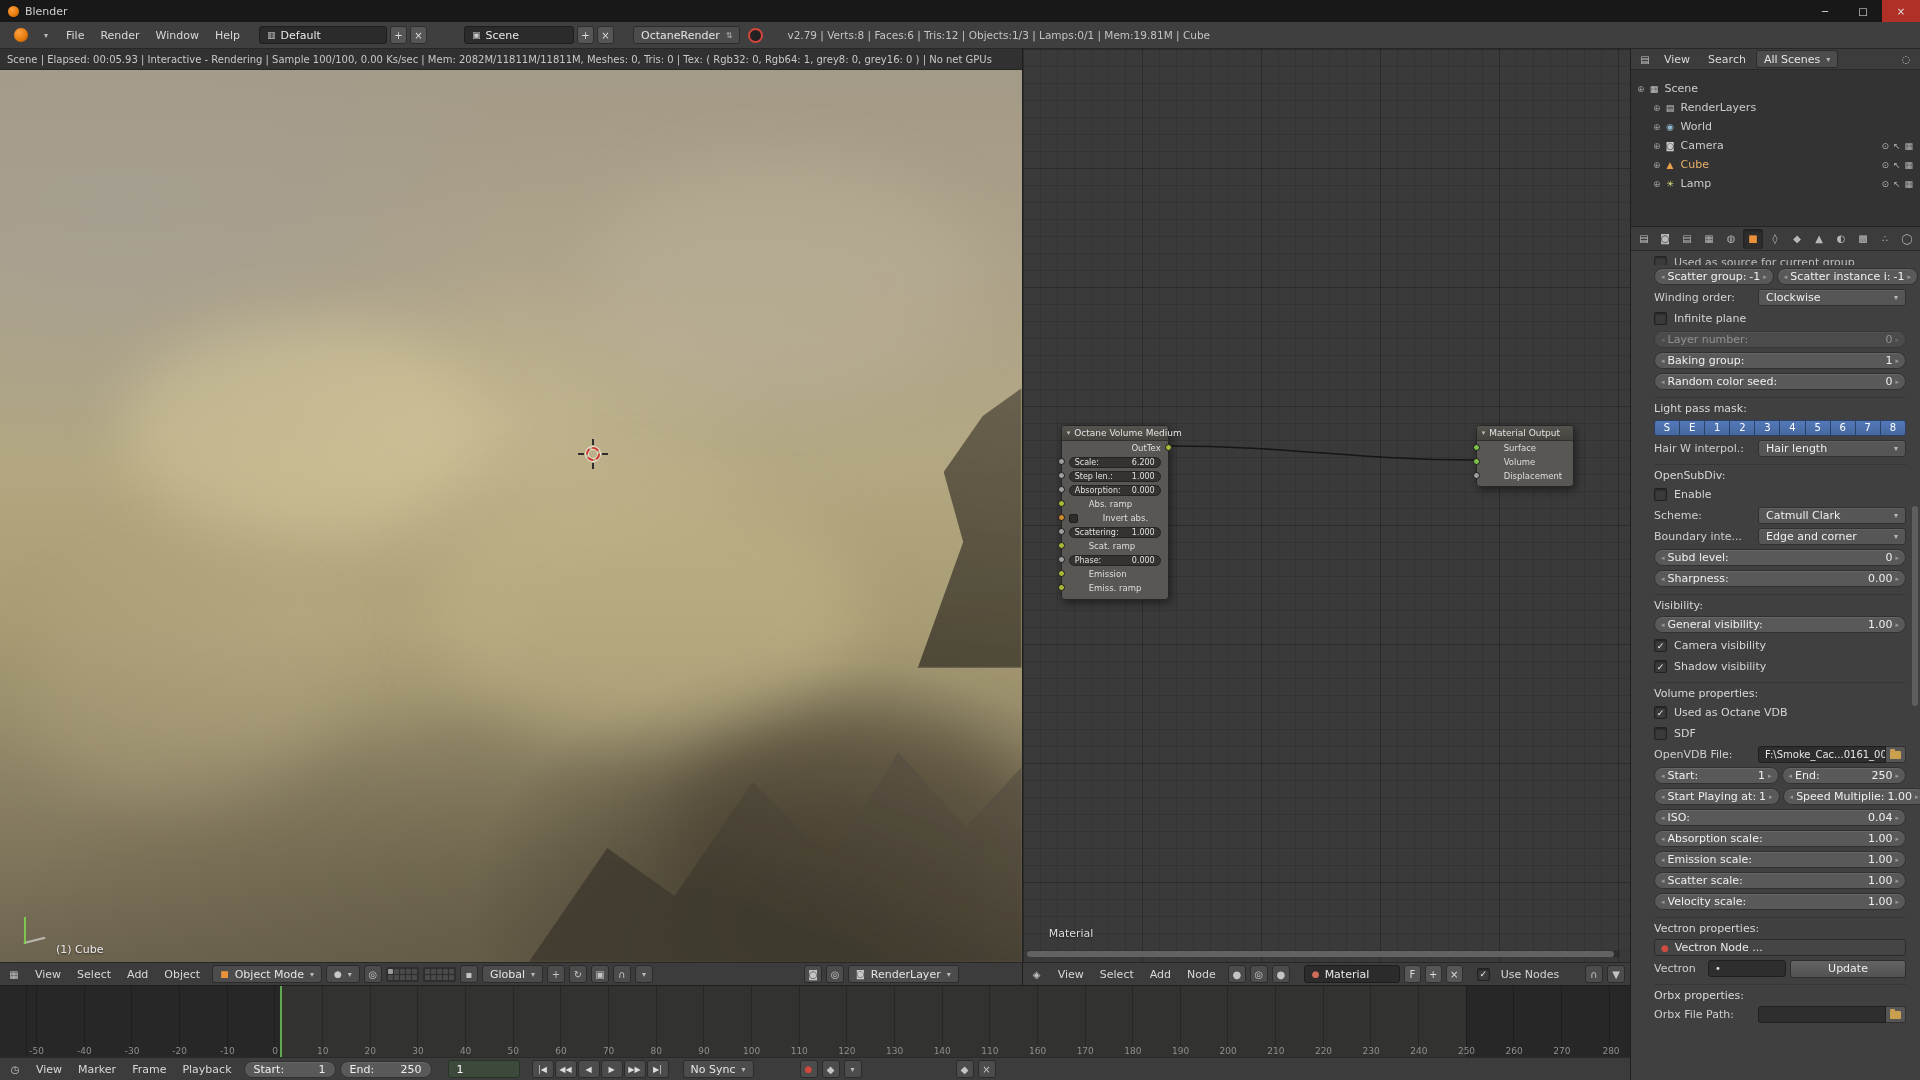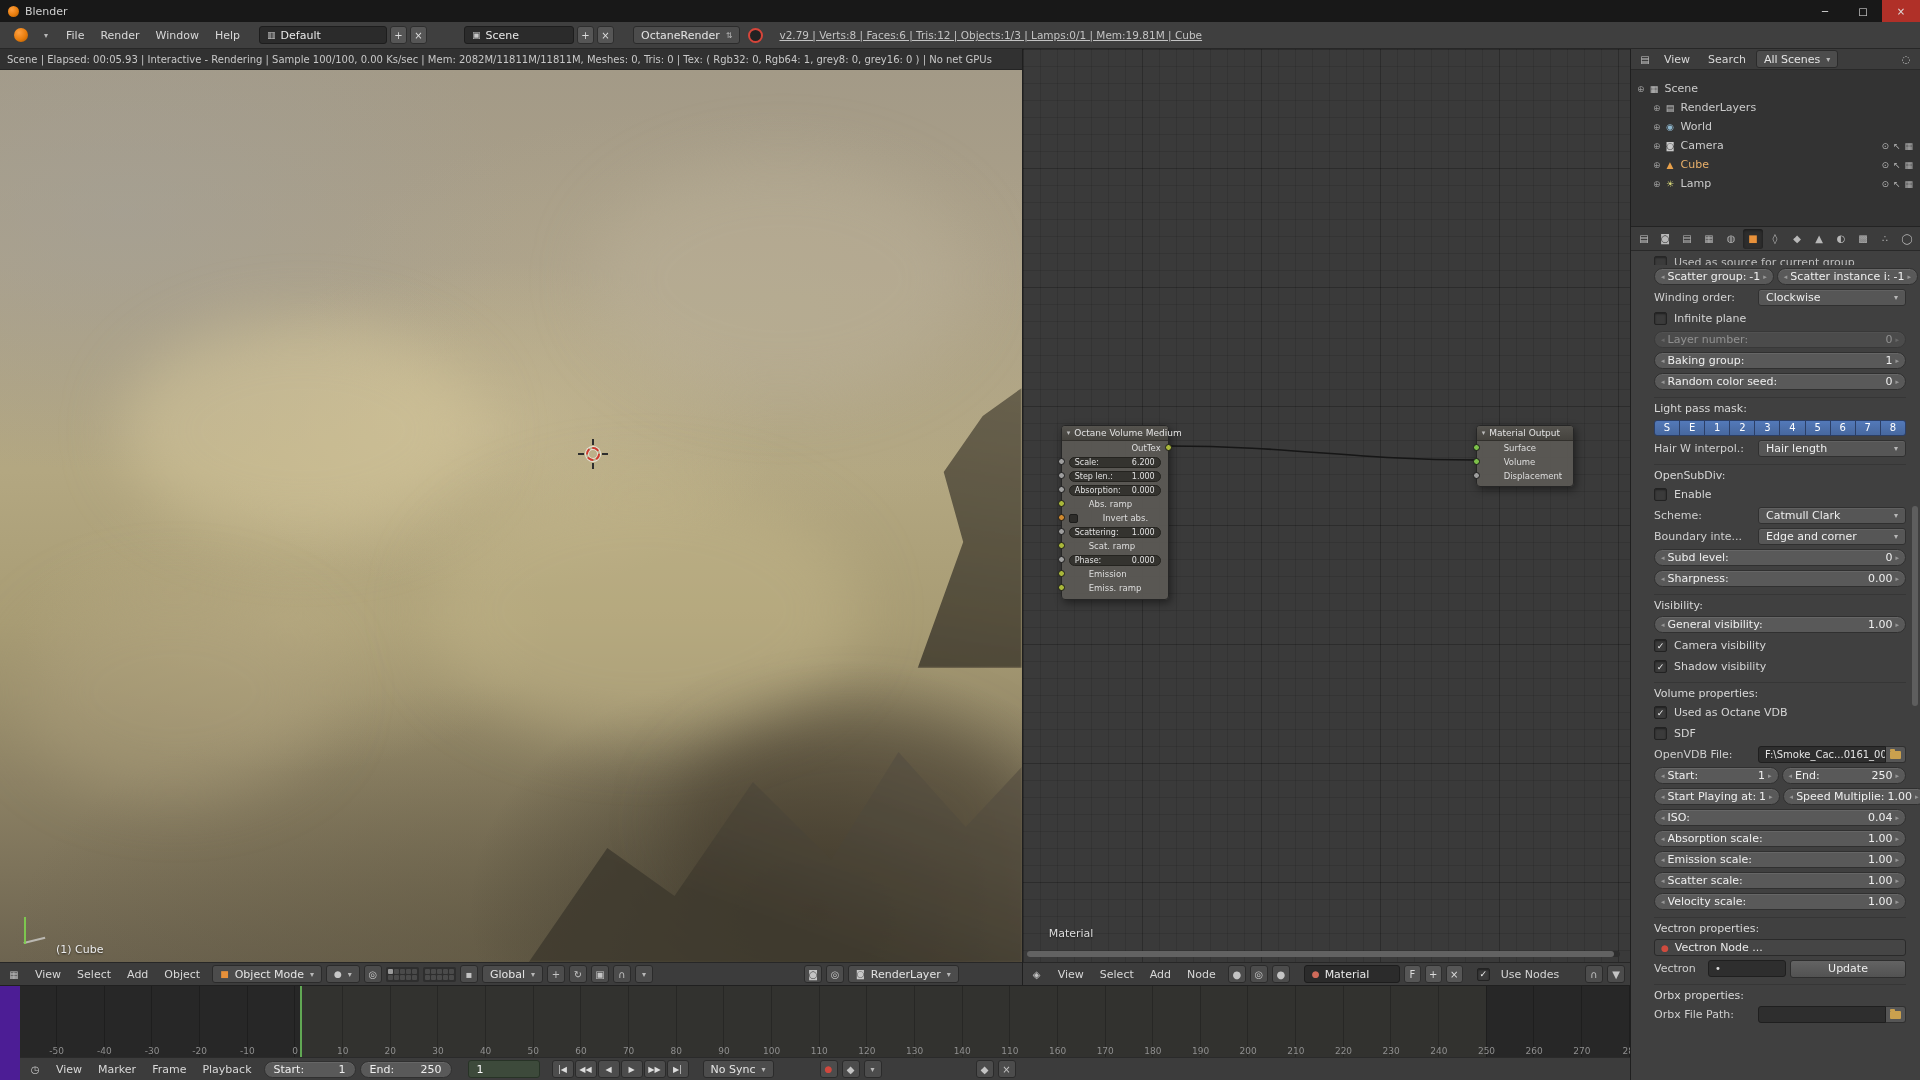--- a/index.html
+++ b/index.html
@@ -25,21 +25,21 @@
   .ibox.slim{background:transparent;border-color:transparent;}
   .hdrop{height:18px;background:#4c4c4c;border:1px solid #2b2b2b;border-radius:3px;
     display:inline-flex;align-items:center;gap:6px;padding:0 7px;font-size:11px;color:#e4e4e4;}
   .ifield{height:18px;background:#2b2b2b;border:1px solid #1d1d1d;border-radius:3px;
     display:inline-flex;align-items:center;gap:5px;padding:0 7px;font-size:11px;color:#e8e8e8;}
   .fbtn{width:17px;height:18px;background:#565656;border:1px solid #2e2e2e;border-radius:3px;
     display:inline-flex;align-items:center;justify-content:center;font-size:10px;color:#ddd;}
   .caret{font-size:8px;color:#b8b8b8;}
   .mini{font-size:9px;color:#c8c8c8;}
   .obadge{width:15px;height:15px;border-radius:50%;border:2px solid #d6453a;background:#222;margin:0 5px;flex:0 0 auto;}
-  .stats{font-size:10.5px;color:#c3c3c3;white-space:nowrap;margin-left:8px;text-decoration:underline;}
+  .stats{font-size:10.5px;color:#c3c3c3;white-space:nowrap;margin-left:16px;}
 
   
   .content{flex:1;display:flex;min-height:0;}
   .left-wrap{width:1630px;display:flex;flex-direction:column;}
   .main-row{height:936px;display:flex;}
   .col-viewport{width:1071px;display:flex;flex-direction:column;border-right:1px solid #1f1f1f;}
   .col-node{width:636px;display:flex;flex-direction:column;}
   .right-col{width:290px;display:flex;flex-direction:column;background:#404040;border-left:1px solid #1f1f1f;}
 
   
@@ -175,21 +175,21 @@
   .folder::before{content:"";position:absolute;top:-2px;left:0;width:5px;height:2px;background:#caa04e;border-radius:1px 1px 0 0;}
   .datab{flex:1;height:17px;background:#454545;border:1px solid #2a2a2a;border-radius:3px;display:flex;align-items:center;
     gap:6px;padding:0 6px;font-size:11px;color:#e8e8e8;white-space:nowrap;}
   .dbicon{color:#cf4b3e;font-size:9px;}
   .bulletw{width:78px;height:17px;background:#2e2e2e;border:1px solid #1f1f1f;border-radius:3px;display:flex;align-items:center;
     padding:0 6px;color:#ddd;font-size:10px;margin-right:4px;flex:0 0 auto;}
   .updbtn{flex:1;height:18px;background:linear-gradient(#636363,#525252);border:1px solid #2e2e2e;border-radius:3px;
     color:#eee;font-size:11px;font-family:inherit;}
 
   
-  .timeline{height:95px;display:flex;flex-direction:column;background:#4c1d95;border-top:1px solid #202020;padding-left:20px;}
+  .timeline{height:95px;display:flex;flex-direction:column;background:#4c1d95;border-top:1px solid #202020;}
   .tl-track{position:relative;flex:1;background:#272727;overflow:hidden;}
   .tl-range{position:absolute;top:0;bottom:0;background:#32322f;}
   .tl-grid{position:absolute;inset:0;
     background-image:repeating-linear-gradient(90deg,rgba(0,0,0,0.22) 0 1px,transparent 1px 47.66px);
     background-position:36px 0;}
   .tick{position:absolute;bottom:1px;transform:translateX(-50%);font-size:9px;color:#8f8f8f;}
   .tl-cursor{position:absolute;top:0;bottom:0;width:2px;background:#61a854;}
   .tl-header{height:23px;background:#3c3c3c;border-top:1px solid #2a2a2a;display:flex;align-items:center;gap:4px;padding:0 6px;font-size:11px;}
   .numw.tlw{flex:0 0 auto;width:92px;}
   .framew{width:72px;height:18px;background:#3d4a3b;border:1px solid #273326;border-radius:3px;display:flex;align-items:center;

